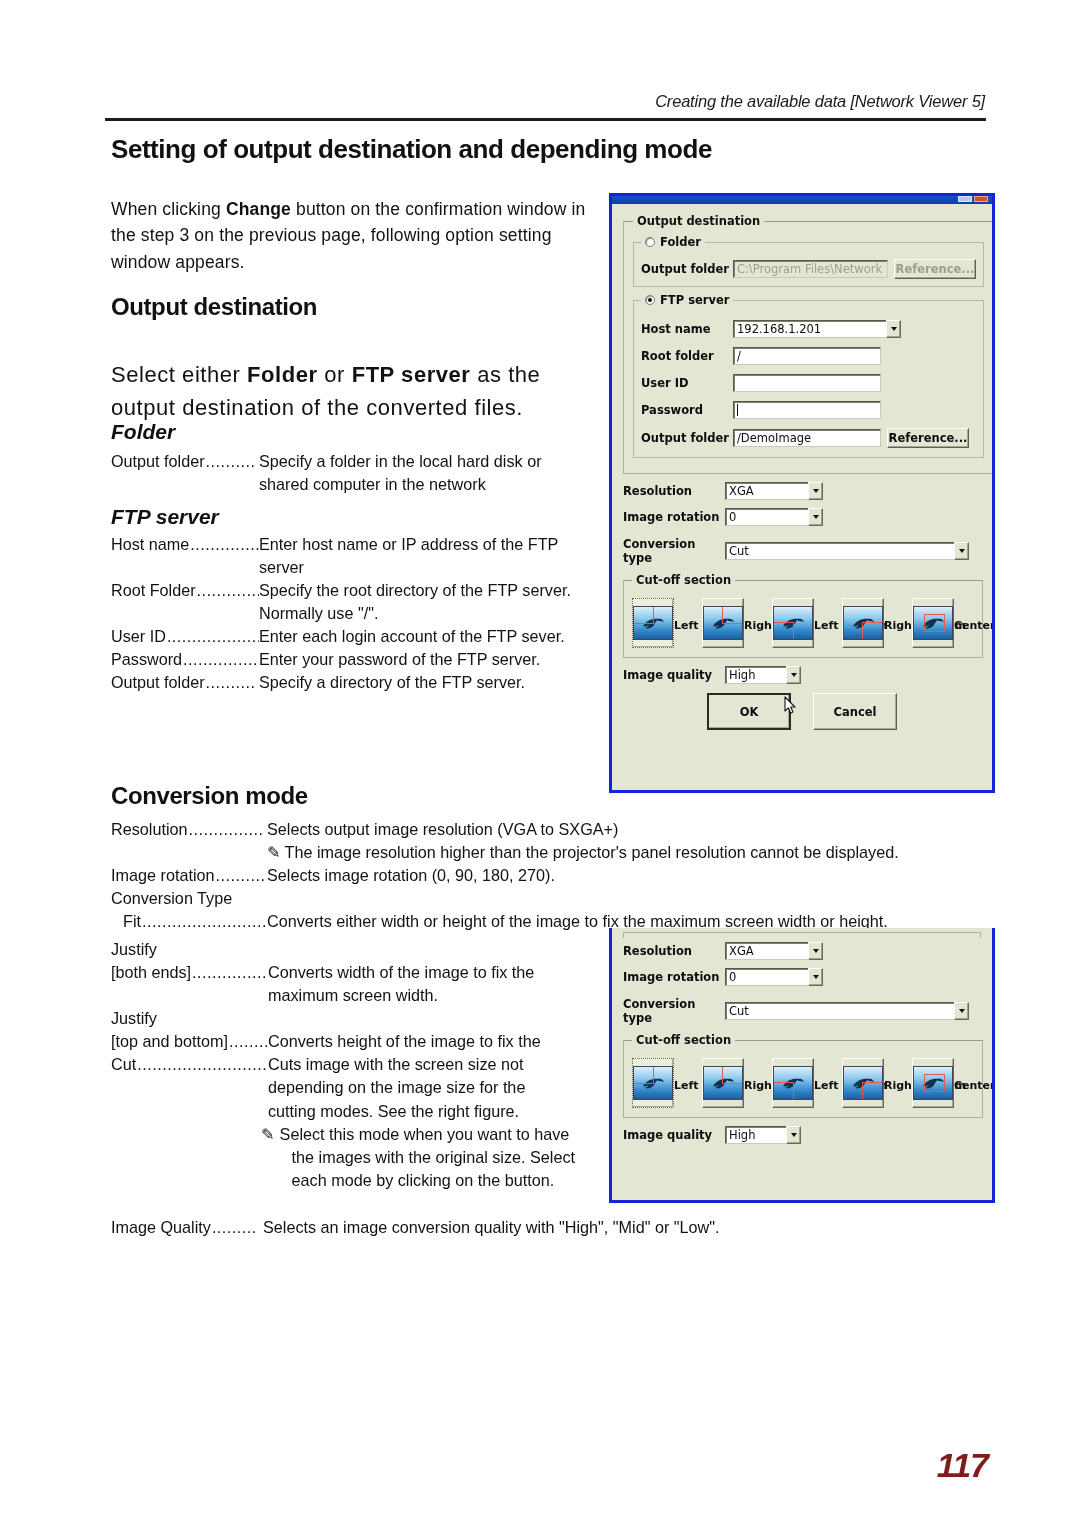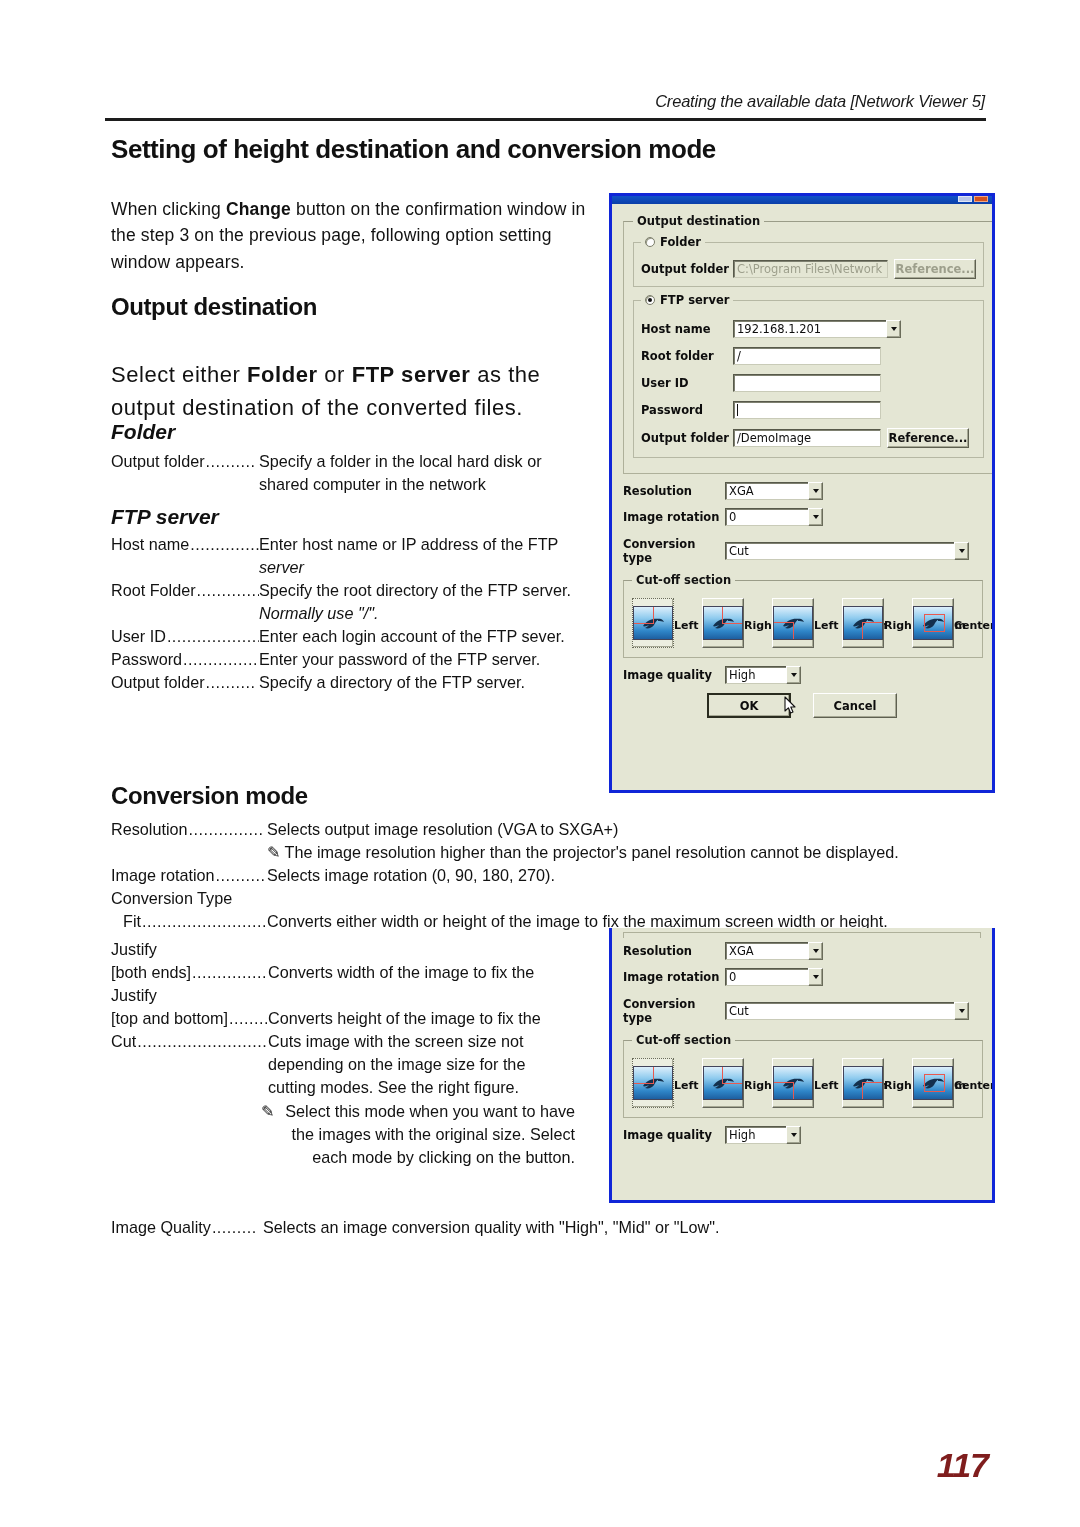--- a/index.html
+++ b/index.html
@@ -79,33 +79,33 @@
   }
   .deflist .desc { flex:0 0 auto; }
   .deflist .cont { display:block; }
 
   #folder-defs { left:111px; top:450px; width:500px; }
   #folder-defs .lead-cell { width:148px; display:flex; }
   #folder-defs .cont { margin-left:148px; }
 
   #ftp-defs { left:111px; top:533px; width:500px; }
   #ftp-defs .lead-cell { width:148px; display:flex; }
-  #ftp-defs .cont { margin-left:148px;font-style:italic; }
+  #ftp-defs .cont { margin-left:148px; }
 
   
   #conv-top { left:111px; top:818px; width:880px; font-size:16.2px; line-height:1.415; }
   #conv-top .lead-cell { width:156px; display:flex; }
   #conv-top .note { margin-left:156px; display:flex; gap:4px; }
 
   #conv-types { left:111px; top:938px; width:500px; font-size:16.2px; line-height:1.425; }
   #conv-types .lead-cell { width:157px; display:flex; }
   #conv-types .cont { margin-left:157px; }
   #conv-types .justify-lbl { display:block; }
   #conv-types .note { margin-left:150px; display:flex; gap:5px; }
-  #conv-types .note .nbody { display:block;text-align:right; }
+  #conv-types .note .nbody { display:block; }
   #conv-types .note .nbody .ind { display:block; margin-left:12px; }
 
   #quality-def { left:111px; top:1216px; width:880px; font-size:16.2px; line-height:1.415; }
   #quality-def .lead-cell { width:152px; display:flex; }
 
   .pencil { font-style:normal; display:inline-block; transform:rotate(0deg); }
 
   .pageno {
     position:absolute; right:92px; bottom:42px;
     font-size:34px; font-weight:bold; font-style:italic; letter-spacing:-1px;
@@ -235,33 +235,33 @@
   }
   .pic .dolphin svg { display:block; }
   .marq {
     position:absolute; width:21px; height:18px;
     border:1.5px solid #e8594f; box-sizing:border-box;
     pointer-events:none;
   }
   .thumblbl { font-weight:bold; font-size:11px; margin-top:4px; white-space:nowrap; }
 
   .btnrow { display:flex; justify-content:center; gap:22px; margin-top:9px; position:relative; }
-  .btnrow .btn { width:84px; height:25px; }
+  .btnrow .btn { width:84px; height:37px; }
 
   .cursor { position:absolute; width:13px; height:19px; pointer-events:none; }
 </style>
 </head>
 <body>
 
 <div id="page">
 
   <div class="running-head">Creating the available data [Network Viewer 5]</div>
   <div class="head-rule"></div>
 
-  <h1 class="sec-title">Setting of height destination and conversion mode</h1>
+  <h1 class="sec-title">Setting of output destination and depending mode</h1>
 
   <p class="intro"><span>When clicking </span><b>Change</b><span> button on the confirmation window in the step 3 on the previous page, following option setting window appears.</span></p>
 
   <h2 class="sub out">Output destination</h2>
 
   <p class="lead"><span>Select either </span><b>Folder</b><span> or </span><b>FTP server</b><span> as the output destination of the converted files.</span></p>
 
   <h3 class="ital folder">Folder</h3>
 
   <div class="deflist" id="folder-defs">
@@ -354,20 +354,21 @@
 
   <div class="deflist" id="conv-types">
     <span class="justify-lbl">Justify</span>
     <div class="row">
       <span class="lead-cell">
           <span class="term">[both ends]</span>
           <span class="dots">..................</span>
         </span>
       <span class="desc">Converts width of the image to fix the</span>
     </div>
+    <span class="cont">maximum screen width.</span>
 
     <span class="justify-lbl">Justify</span>
     <div class="row">
       <span class="lead-cell">
           <span class="term">[top and bottom]</span>
           <span class="dots">..........</span>
         </span>
       <span class="desc">Converts height of the image to fix the</span>
     </div>
 

